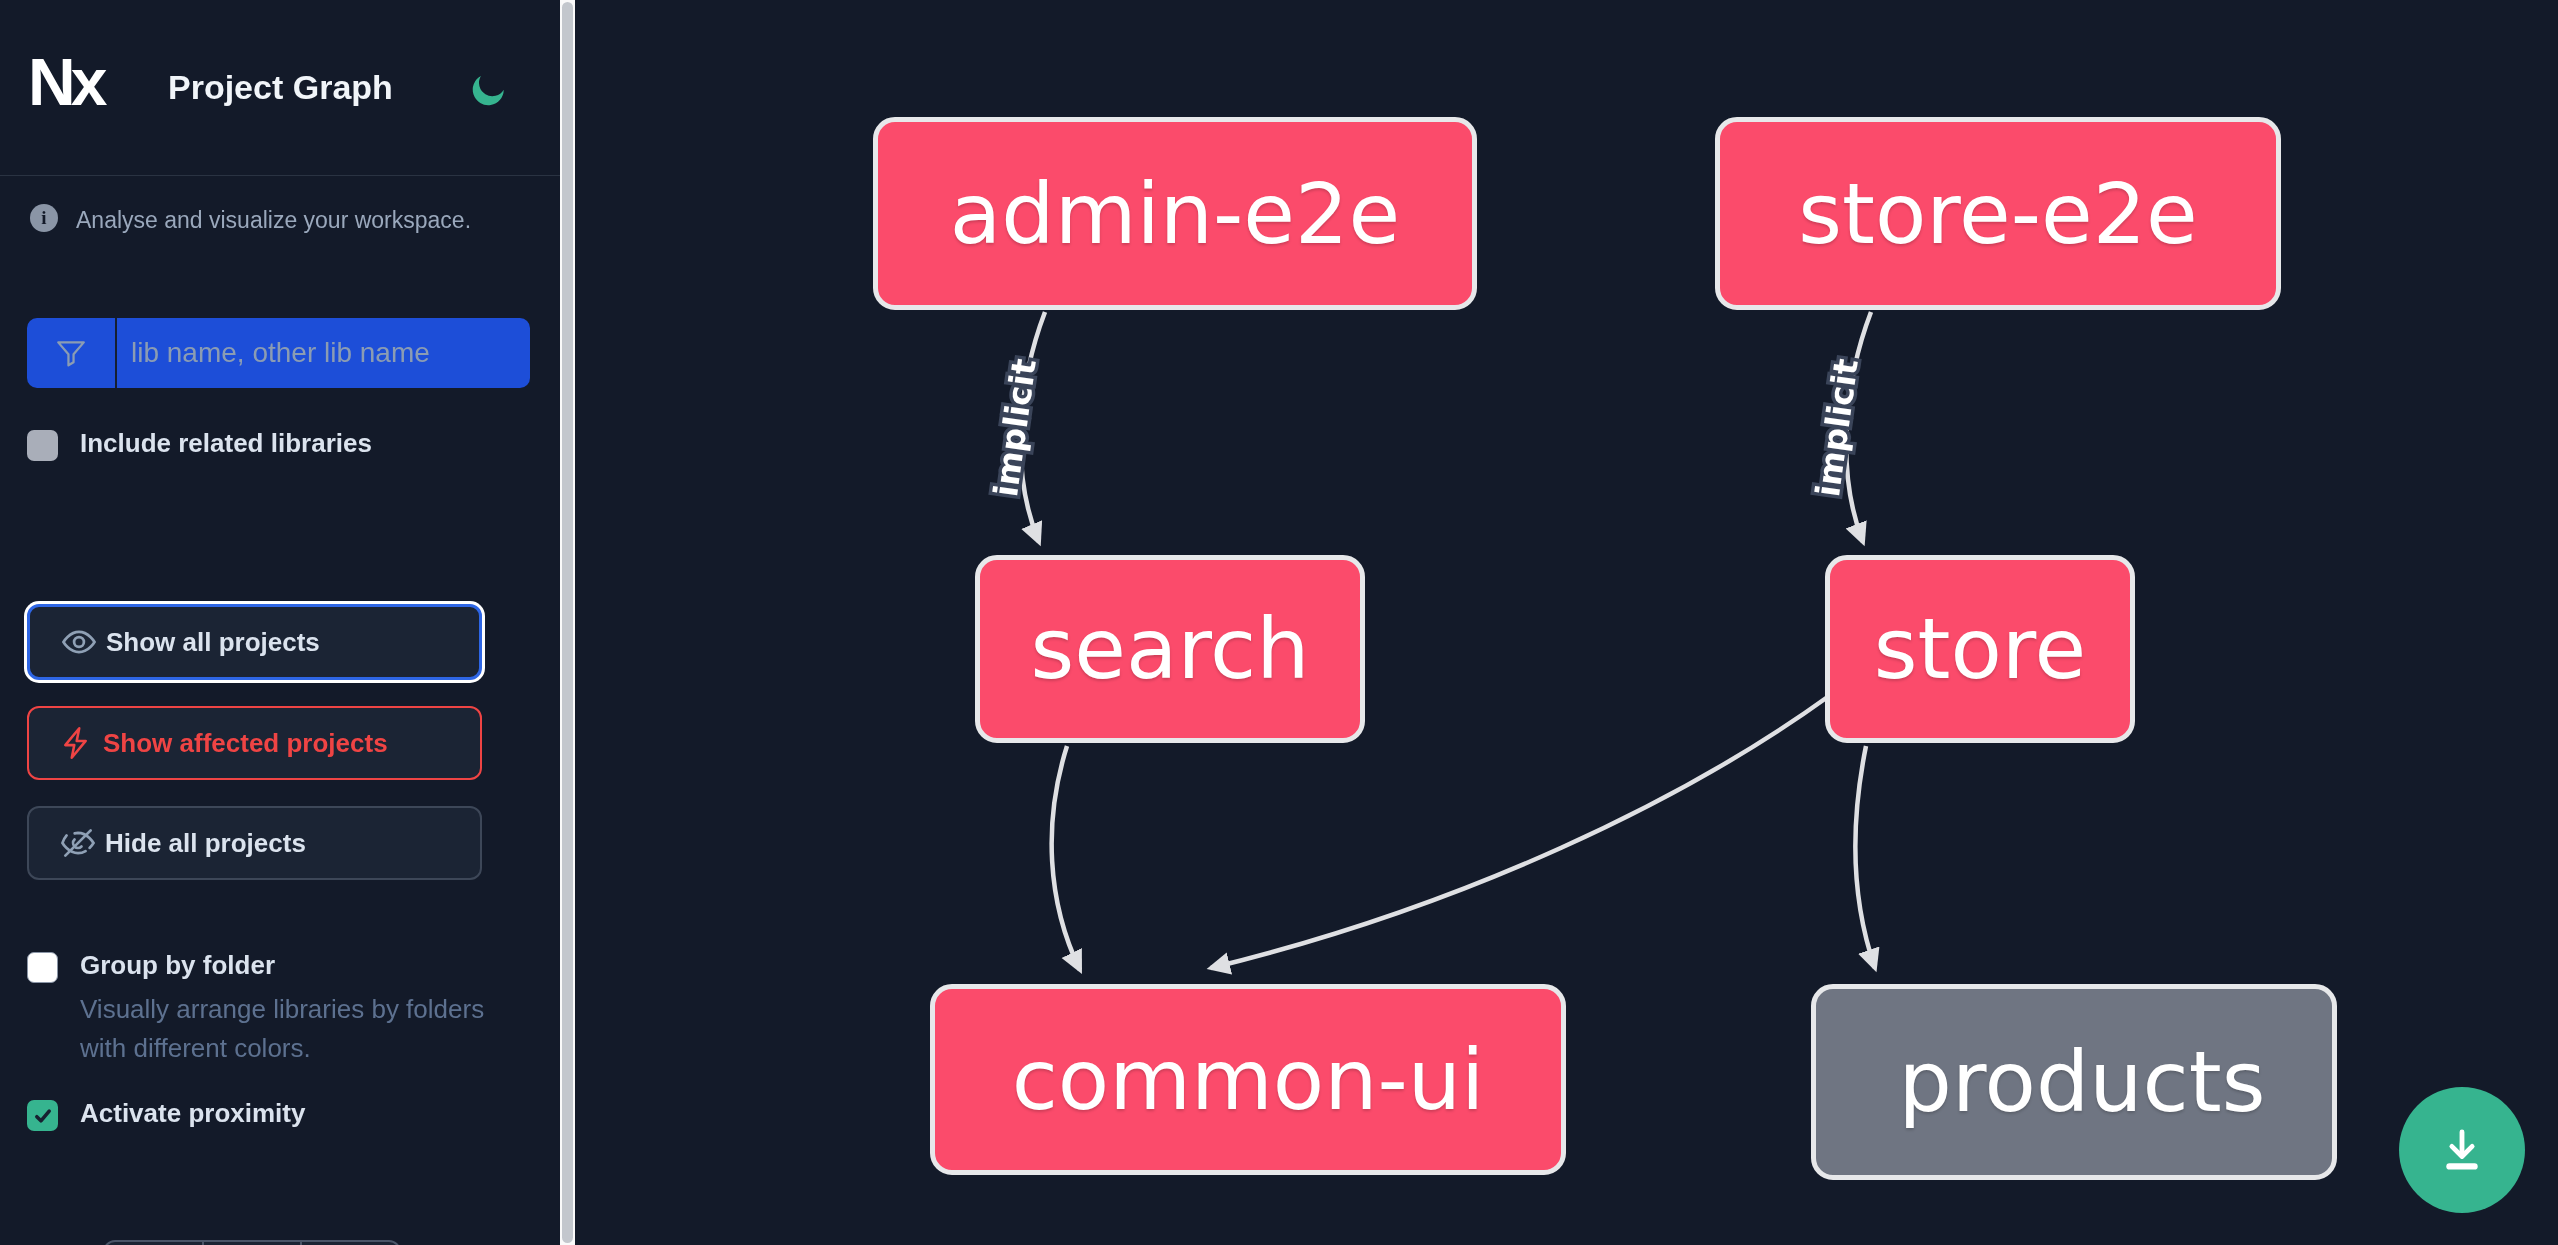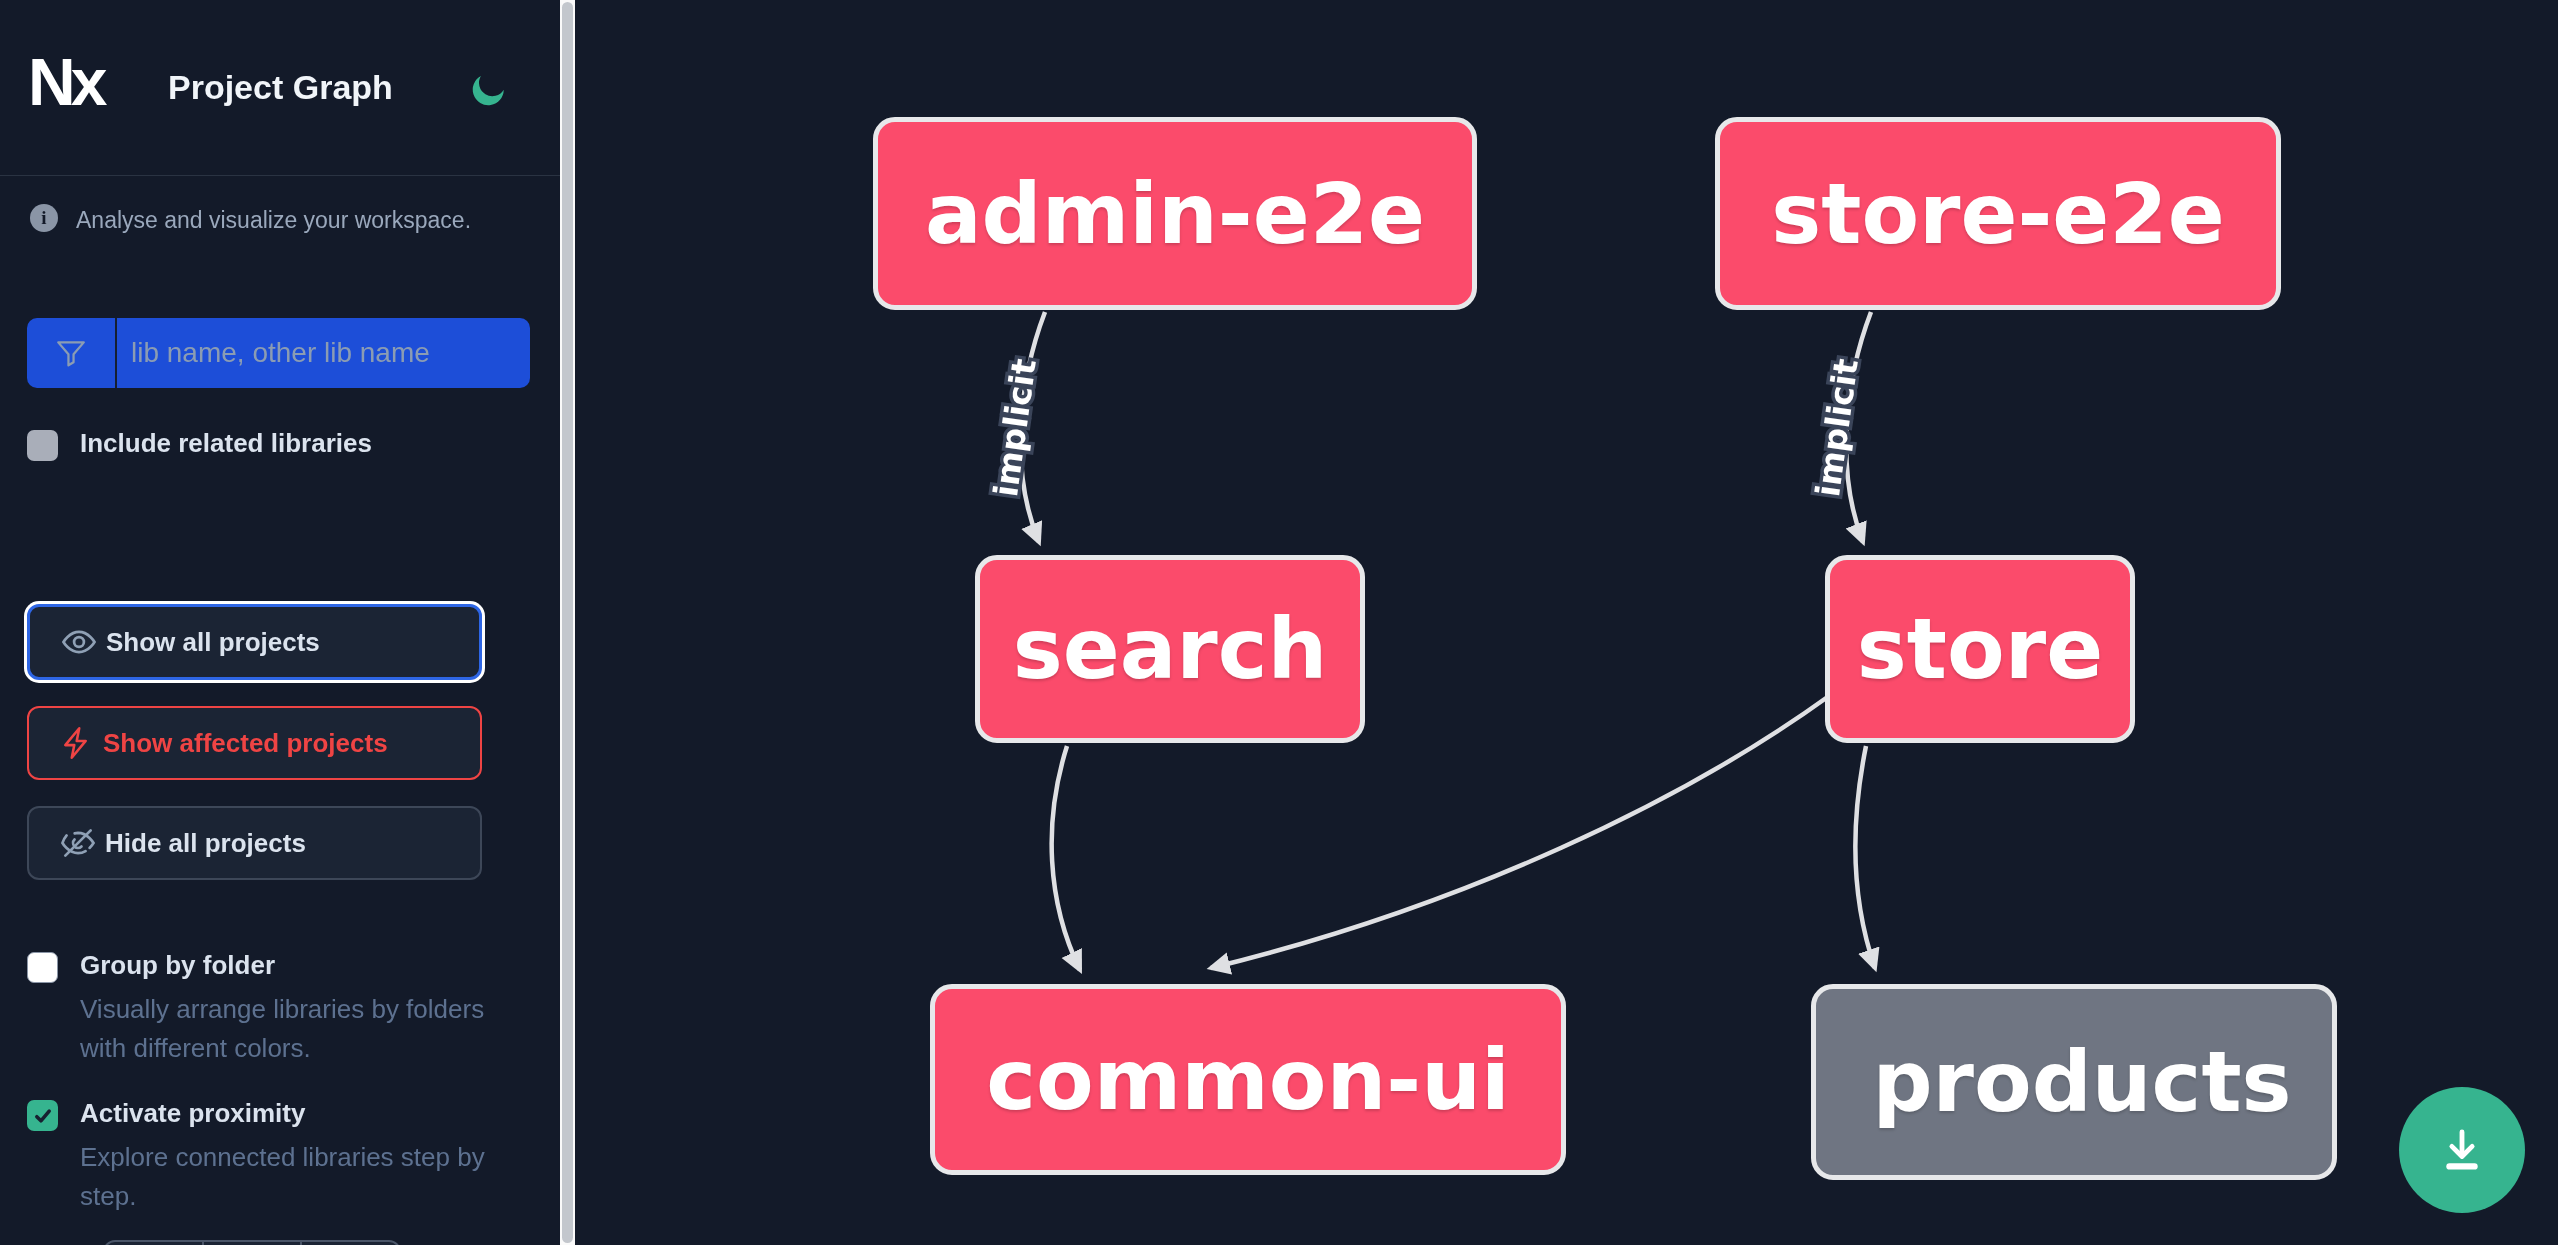--- a/index.html
+++ b/index.html
@@ -49,21 +49,21 @@
   .stepper .seg + .seg { border-left:none; }
 
   .scrollbar { position:absolute; left:560px; top:0; width:15px; height:1245px; background:#fafafa; }
   .scroll-thumb { position:absolute; left:2px; top:2px; width:11px; height:1241px; background:#c3c7cd; border-radius:6px; }
 
   
   .canvas { position:absolute; left:575px; top:0; width:1983px; height:1245px; }
   .edges-svg { position:absolute; left:0; top:0; }
 
   .node { position:absolute; border:5px solid #e7e8ea; border-radius:22px; display:flex; align-items:center; justify-content:center;
-          color:#ffffff; font-family:"DejaVu Sans",sans-serif; font-size:84px; font-weight:700; cursor:pointer;
+          color:#ffffff; font-family:"DejaVu Sans",sans-serif; font-size:84px; font-weight:400; cursor:pointer;
           text-shadow:0 2px 3px rgba(0,0,0,0.18); }
   .node-pink { background:#fb4b6b; }
   .node-gray { background:#6f7582; }
 
   .n-admin-e2e { left:298px; top:117px; width:604px; height:193px; }
   .n-store-e2e { left:1140px; top:117px; width:566px; height:193px; }
   .n-admin     { left:400px; top:555px; width:390px; height:188px; }
   .n-store     { left:1250px; top:555px; width:310px; height:188px; }
   .n-common-ui { left:355px; top:984px; width:636px; height:191px; }
   .n-products  { left:1236px; top:984px; width:526px; height:196px;padding-left:16px; }
@@ -134,21 +134,20 @@
     <div class="checkbox cb-white" style="top:952px;"></div>
     <div class="cb-label" style="top:950px;">Group by folder</div>
     <div class="cb-desc" style="top:990px;">Visually arrange libraries by folders with different colors.</div>
 
     <div class="checkbox cb-green" style="top:1100px;">
       <svg width="22" height="22" viewBox="0 0 16 16">
         <path d="M3.5 8.5l3 3 6-7" fill="none" stroke="#172130" stroke-width="2.6" stroke-linecap="round" stroke-linejoin="round"></path>
       </svg>
     </div>
     <div class="cb-label" style="top:1098px;">Activate proximity</div>
-    <div class="cb-desc" style="top:1138px;">Explore connected libraries step by step.</div>
 
     <div class="stepper">
       <div class="seg"></div>
       <div class="seg"></div>
       <div class="seg"></div>
     </div>
   </div>
 
   <div class="scrollbar">
     <div class="scroll-thumb"></div>

